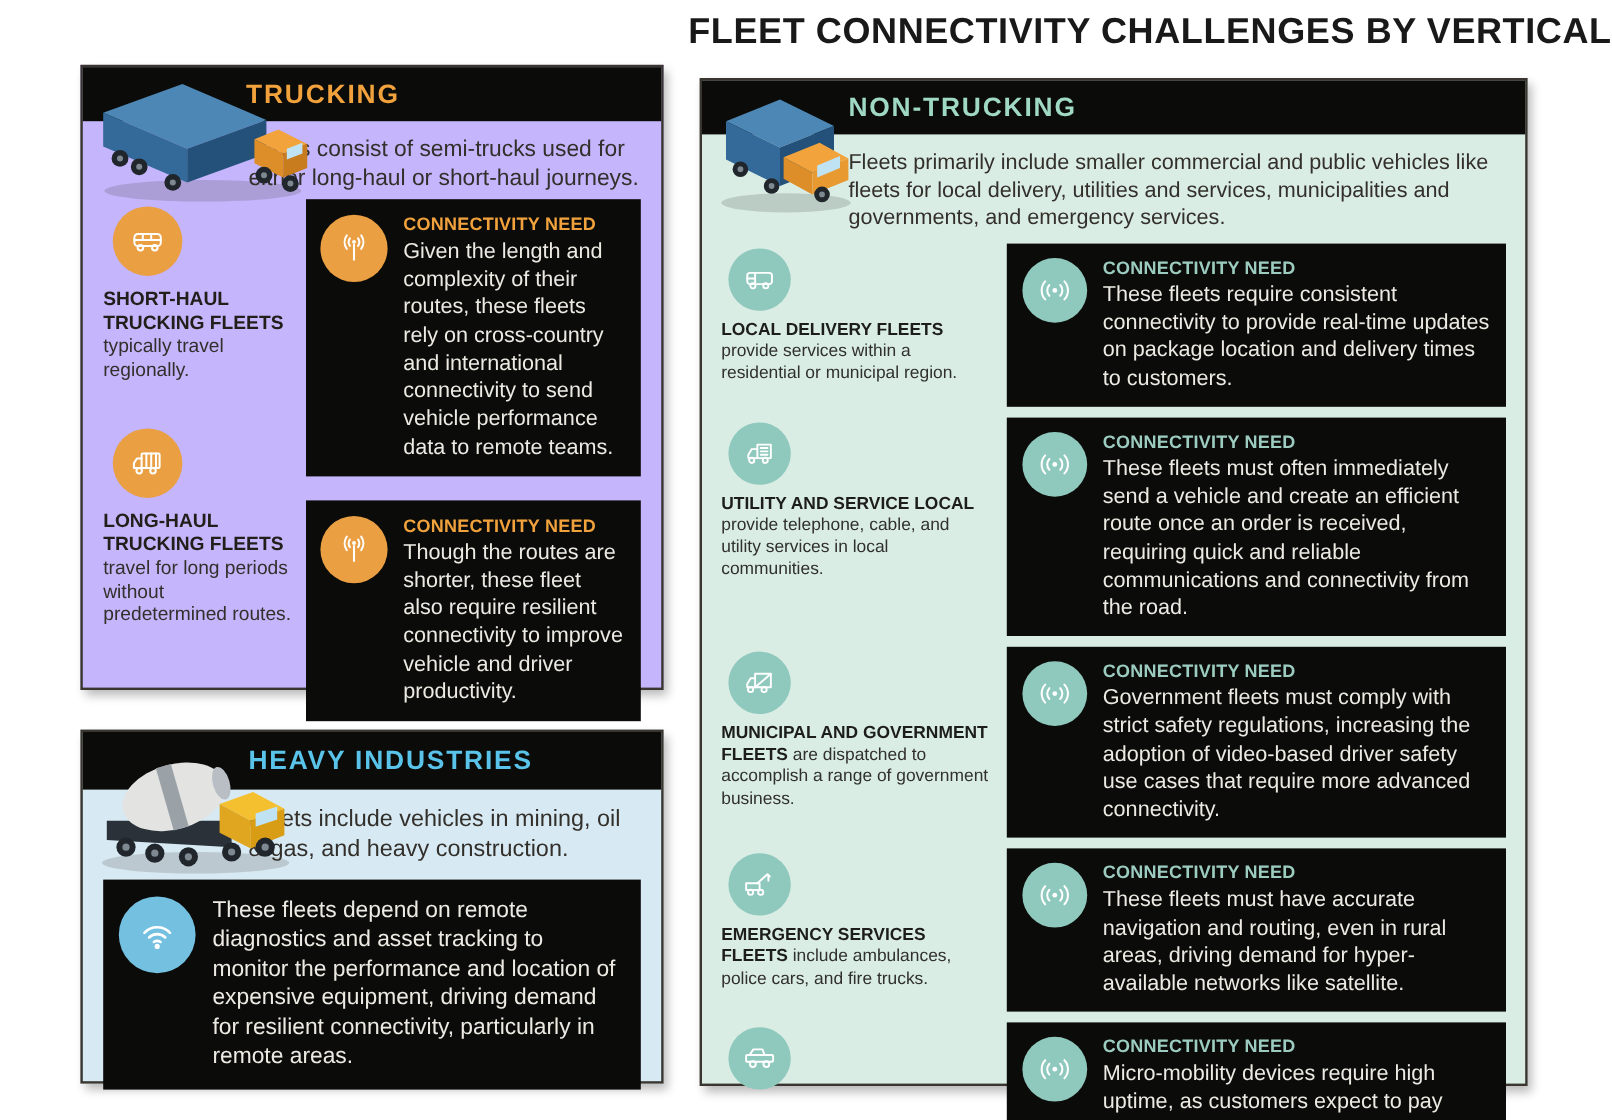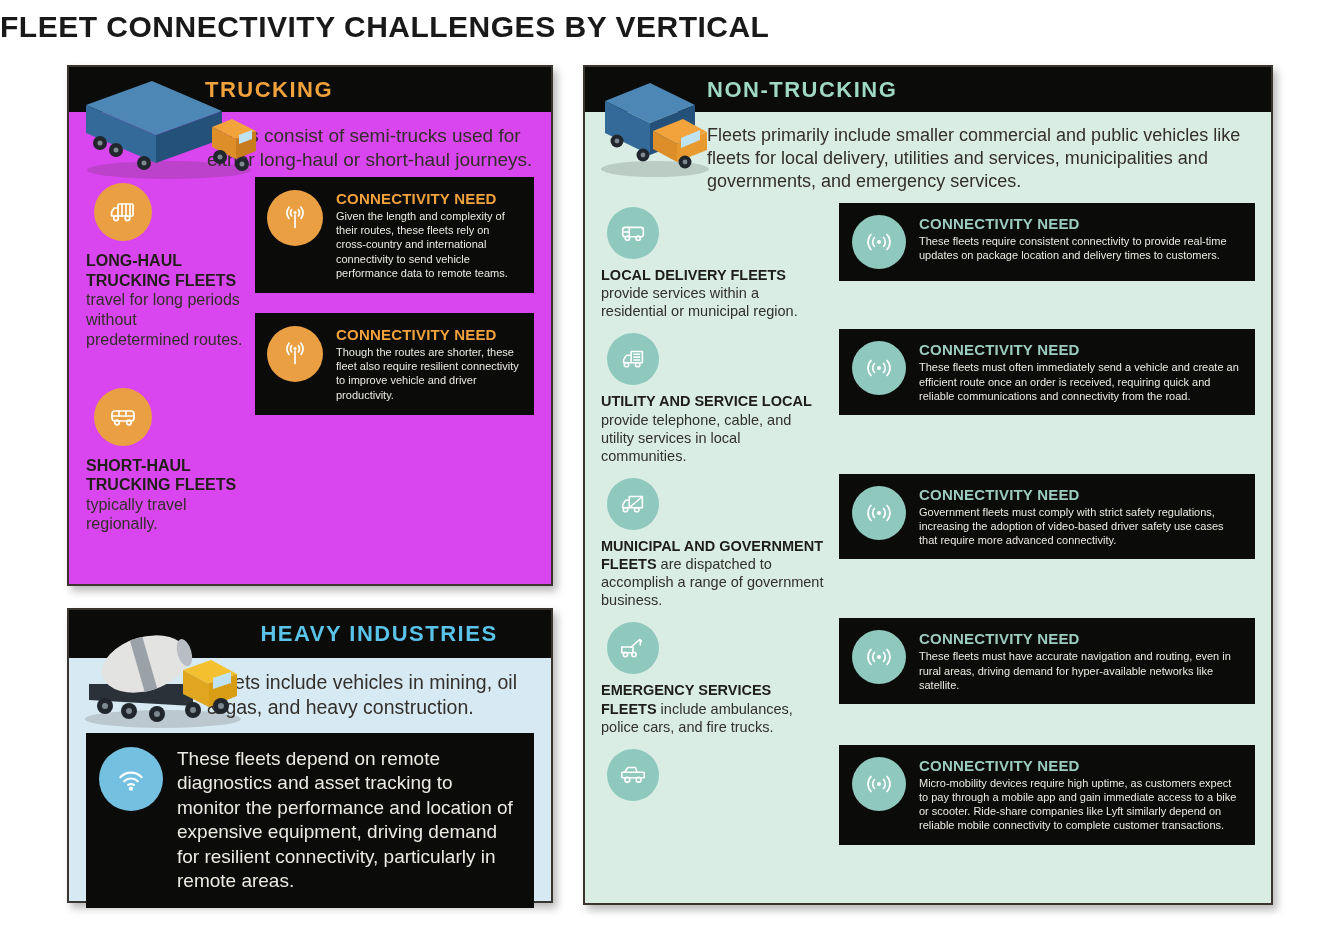--- a/index.html
+++ b/index.html
@@ -1,48 +1,48 @@
 <!DOCTYPE html>
 <html><head>
 <meta charset="utf-8">
 <style>
   * { margin:0; padding:0; box-sizing:border-box; }
   html,body { width:1343px; height:933px; background:#ffffff; overflow:hidden;
     font-family:"Liberation Sans", sans-serif; color:#2b2724; }
-  .page-title { position:absolute; top:10px; left:0; width:100%; text-align:left;
-    font-size:30px; font-weight:bold; color:#191919; letter-spacing:.5px; }
+  .page-title { position:absolute; top:10px; left:0; width:100%; text-align:right;
+    font-size:30px; font-weight:bold; color:#191919; letter-spacing:.5px;padding-left:28px; }
 
   .panel { position:absolute; border:2px solid #3a362f; box-shadow:4px 5px 8px rgba(0,0,0,.28); }
   .panel-header { height:45px; background:#0b0b09; display:flex; align-items:center; }
   .panel-header .hdr { font-size:22px; font-weight:bold; letter-spacing:1.5px; }
 
   
-  .panel-trucking { left:67px; top:65px; width:486px; height:521px; background:#d946ef; }
+  .panel-trucking { left:67px; top:54px; width:486px; height:521px; background:#c4b5fd; }
   .panel-trucking .hdr { margin-left:136px; color:#f1a23c; }
   .intro { font-size:19px; line-height:1.28; color:#332f2a; }
   .trk-intro { margin:12px 14px 0 138px; }
   .trk-body { position:absolute; top:110px; left:17px; right:17px; bottom:16px; display:flex; gap:12px; }
   .trk-left { width:157px; display:flex; flex-direction:column; gap:38px; padding-top:6px; }
 
   .feature-circle { border-radius:50%; display:flex; align-items:center; justify-content:center; flex-shrink:0; }
   .circle-orange { background:#ea9f43; width:58px; height:58px; margin:0 0 10px 8px; }
   .f-label { font-weight:bold; font-size:16px; line-height:1.22; color:#221e1a; }
   .f-text { font-size:16px; line-height:1.24; color:#332f2a; }
 
   .trk-right { flex:1; display:flex; flex-direction:column; gap:20px; }
   .need-box { background:#0b0b09; padding:13px 12px; display:flex; gap:13px; align-items:flex-start; }
   .need-circle { border-radius:50%; flex-shrink:0; display:flex; align-items:center; justify-content:center; }
   .need-circle.orange { width:56px; height:56px; background:#ea9f43; }
   .need-h { font-weight:bold; font-size:15px; margin-bottom:2px; letter-spacing:.2px; }
   .need-h.orange { color:#f1a23c; }
-  .need-t { font-size:11px; line-height:1.29; color:#eceae3; }
+  .need-t { font-size:18px; line-height:1.29; color:#eceae3; }
 
   
   .panel-heavy { left:67px; top:608px; width:486px; height:295px; background:#d7eaf4; }
-  .panel-heavy .panel-header { height:48px;justify-content:center; }
+  .panel-heavy .panel-header { height:48px; }
   .panel-heavy .hdr { margin-left:138px; color:#59c3e9; }
   .heavy-intro { margin:12px 16px 0 138px; font-size:19.5px; }
   .heavy-box { margin:13px 17px 0 17px; background:#0b0b09; padding:14px 13px; display:flex; gap:14px; align-items:flex-start; }
   .need-circle.blue { width:64px; height:64px; background:#74c0e1; }
   .need-h.blue { color:#59c3e9; }
   .heavy-box .need-t { font-size:19px; }
 
   
   .panel-non { left:583px; top:65px; width:690px; height:840px; background:#daede5; }
   .panel-non .hdr { margin-left:122px; color:#9fd8c5; }
@@ -95,45 +95,45 @@
       <ellipse cx="146" cy="86" rx="2.5" ry="2.5" fill="#7d8890"></ellipse>
     <ellipse cx="168" cy="93" rx="2.5" ry="2.5" fill="#7d8890"></ellipse>
   </svg>
   <p class="intro trk-intro">Fleets consist of semi-trucks used for either long-haul or short-haul journeys.</p>
 
   <div class="trk-body">
     <div class="trk-left">
       <div class="feature">
         <div class="feature-circle circle-orange">
           <svg class="glyph" width="32" height="32" viewBox="0 0 32 32">
+            <rect x="5" y="10" width="22" height="10" rx="3"></rect>
+            <line x1="12" y1="10" x2="12" y2="15"></line>
+              <line x1="19" y1="10" x2="19" y2="15"></line>
+            <line x1="5" y1="15" x2="27" y2="15"></line>
+            <circle cx="10" cy="21.5" r="2.3"></circle>
+              <circle cx="22" cy="21.5" r="2.3"></circle>
+          </svg>
+        </div>
+        <p class="f-label">SHORT-HAUL TRUCKING FLEETS</p>
+        <p class="f-text">typically travel regionally.</p>
+      </div>
+      <div class="feature">
+        <div class="feature-circle circle-orange">
+          <svg class="glyph" width="32" height="32" viewBox="0 0 32 32">
             <rect x="11" y="8" width="15" height="12" rx="1"></rect>
             <line x1="15" y1="8" x2="15" y2="20"></line>
               <line x1="19" y1="8" x2="19" y2="20"></line>
               <line x1="23" y1="8" x2="23" y2="20"></line>
             <path d="M11 12 H7.2 L4.6 16 v4 h6.4"></path>
             <circle cx="9" cy="22.3" r="2.3"></circle>
               <circle cx="20.5" cy="22.3" r="2.3"></circle>
           </svg>
         </div>
         <p class="f-label">LONG-HAUL TRUCKING FLEETS</p>
         <p class="f-text">travel for long periods without predetermined routes.</p>
-      </div>
-      <div class="feature">
-        <div class="feature-circle circle-orange">
-          <svg class="glyph" width="32" height="32" viewBox="0 0 32 32">
-            <rect x="5" y="10" width="22" height="10" rx="3"></rect>
-            <line x1="12" y1="10" x2="12" y2="15"></line>
-              <line x1="19" y1="10" x2="19" y2="15"></line>
-            <line x1="5" y1="15" x2="27" y2="15"></line>
-            <circle cx="10" cy="21.5" r="2.3"></circle>
-              <circle cx="22" cy="21.5" r="2.3"></circle>
-          </svg>
-        </div>
-        <p class="f-label">SHORT-HAUL TRUCKING FLEETS</p>
-        <p class="f-text">typically travel regionally.</p>
       </div>
     </div>
     <div class="trk-right">
       <div class="need-box">
         <div class="need-circle orange">
           <svg class="glyph" width="32" height="32" viewBox="0 0 32 32">
             <line x1="16" y1="13" x2="16" y2="25.5"></line>
             <circle cx="16" cy="10.5" r="1.6" fill="#fff" stroke="none"></circle>
             <path d="M12.6 7.6 a5.5 5.5 0 0 0 0 6.3"></path>
               <path d="M10 5.2 a9.5 9.5 0 0 0 0 11.2"></path>

